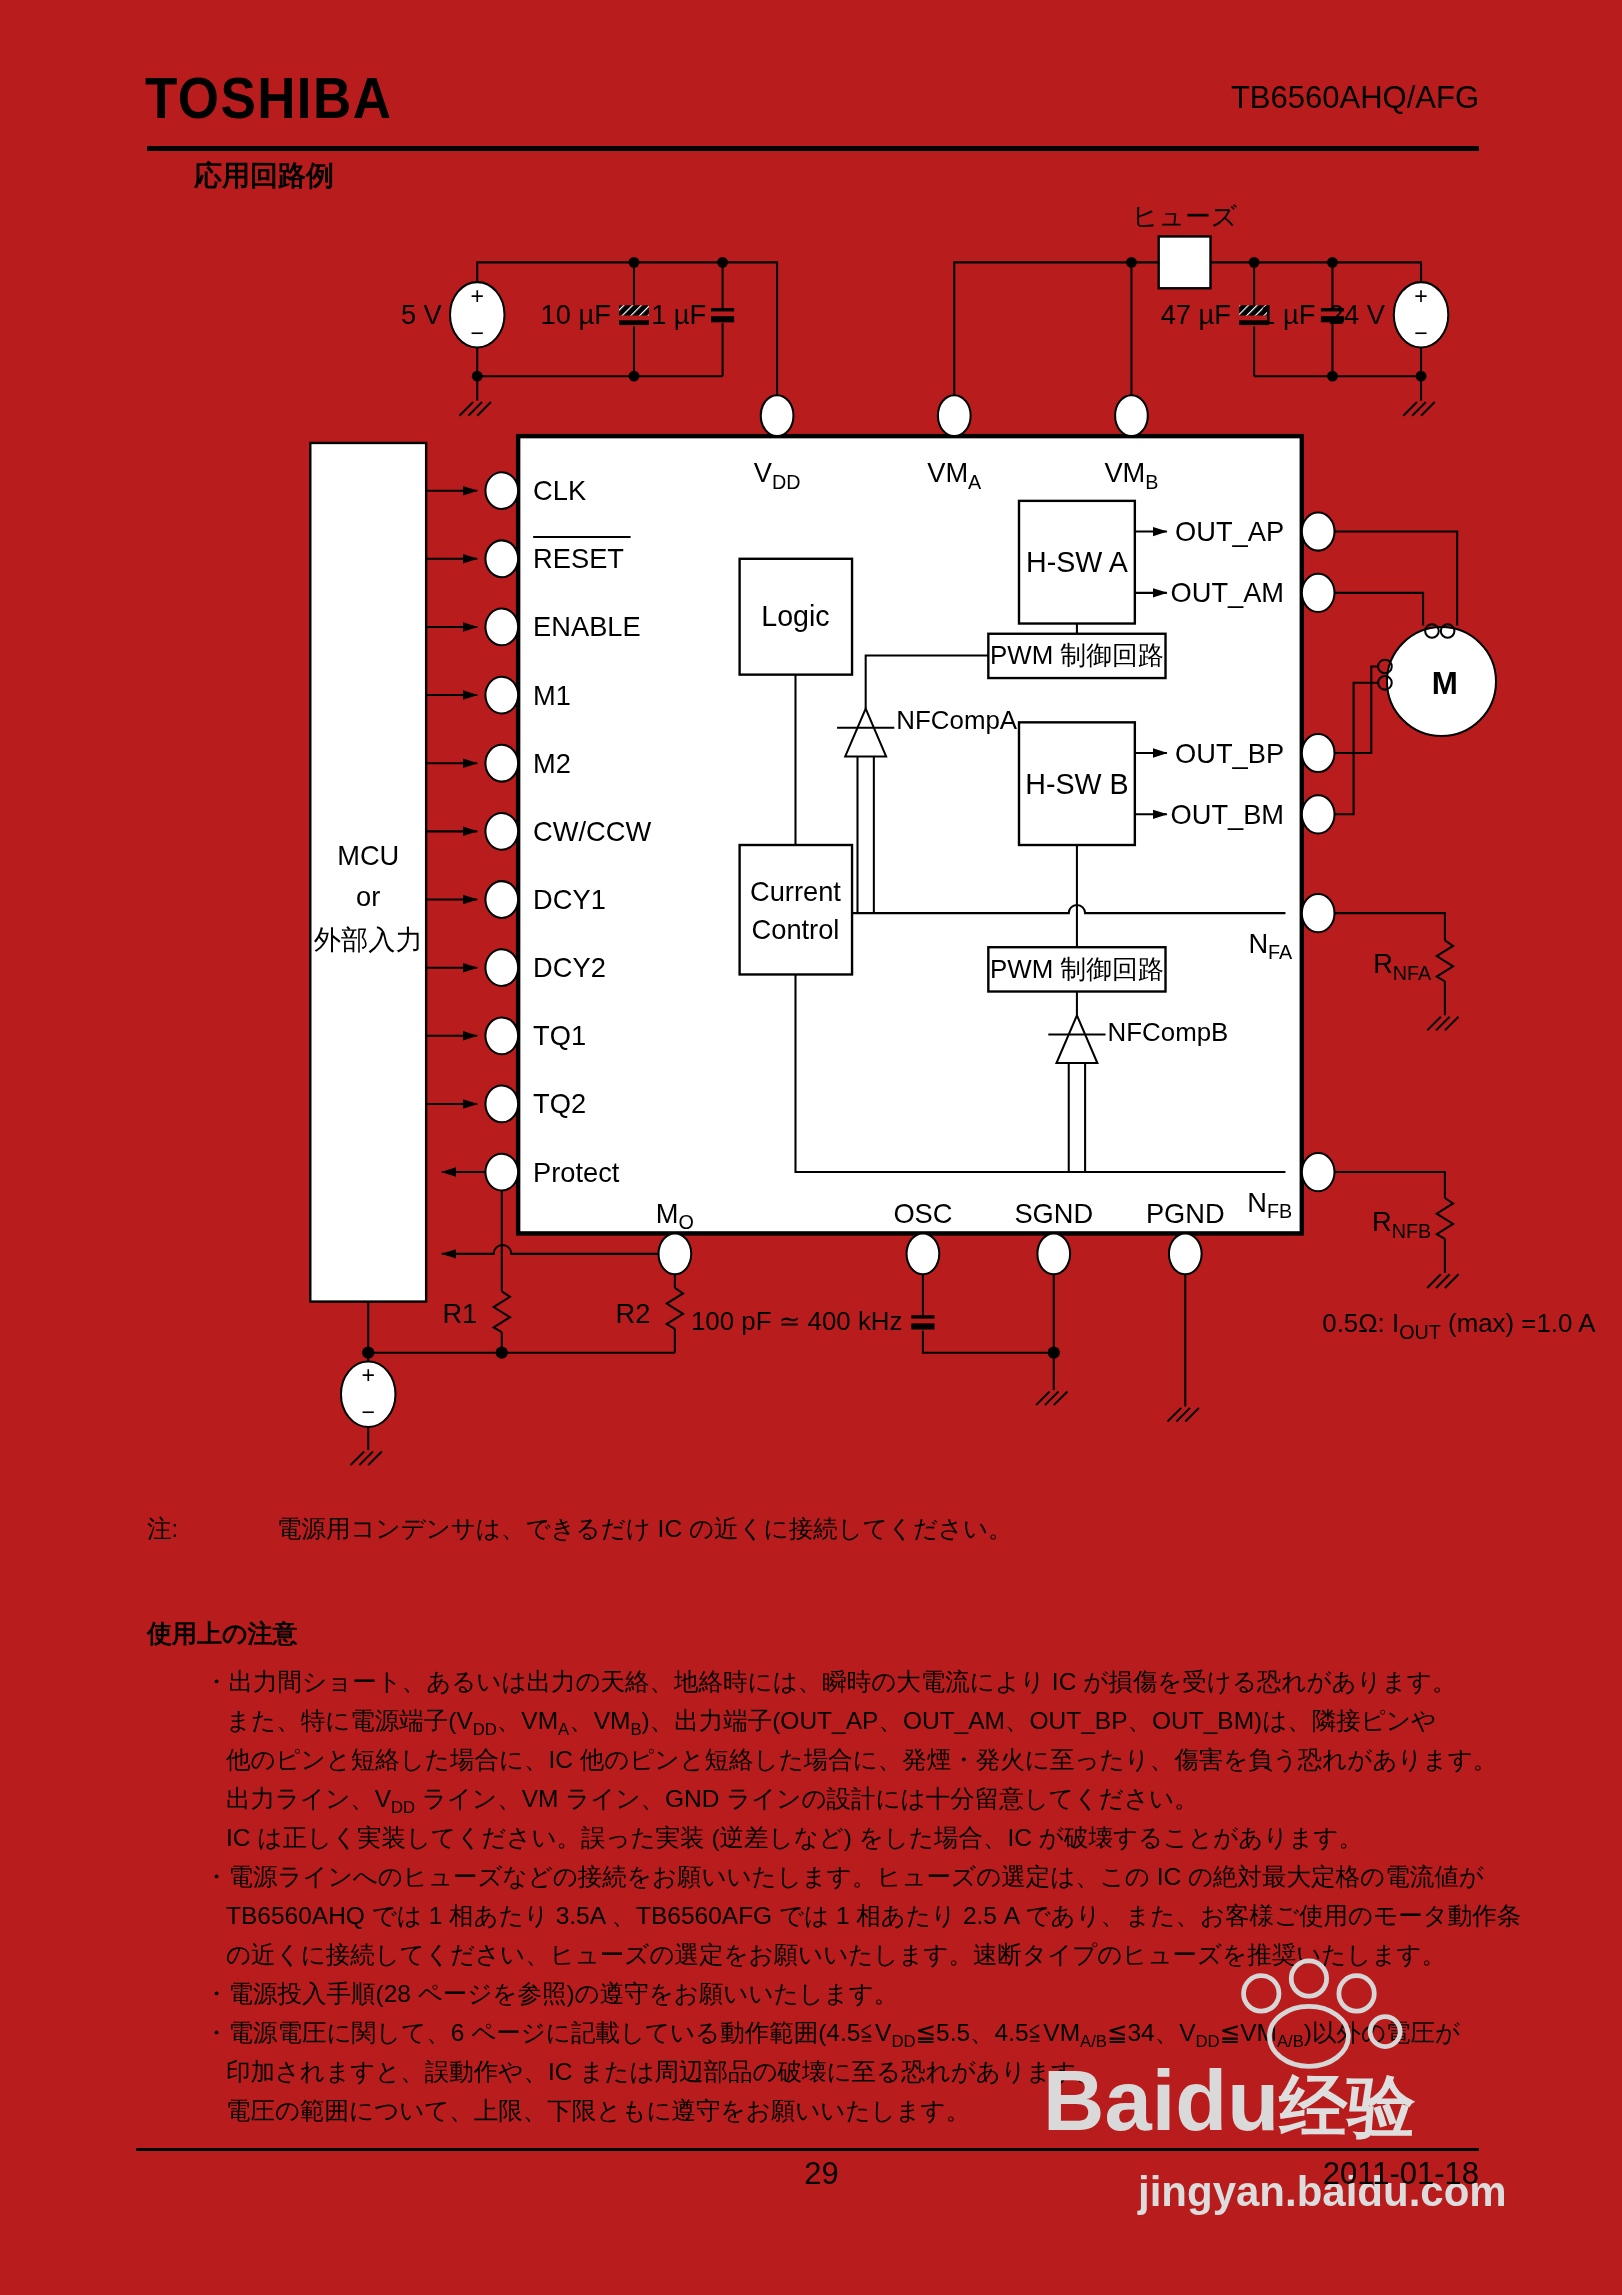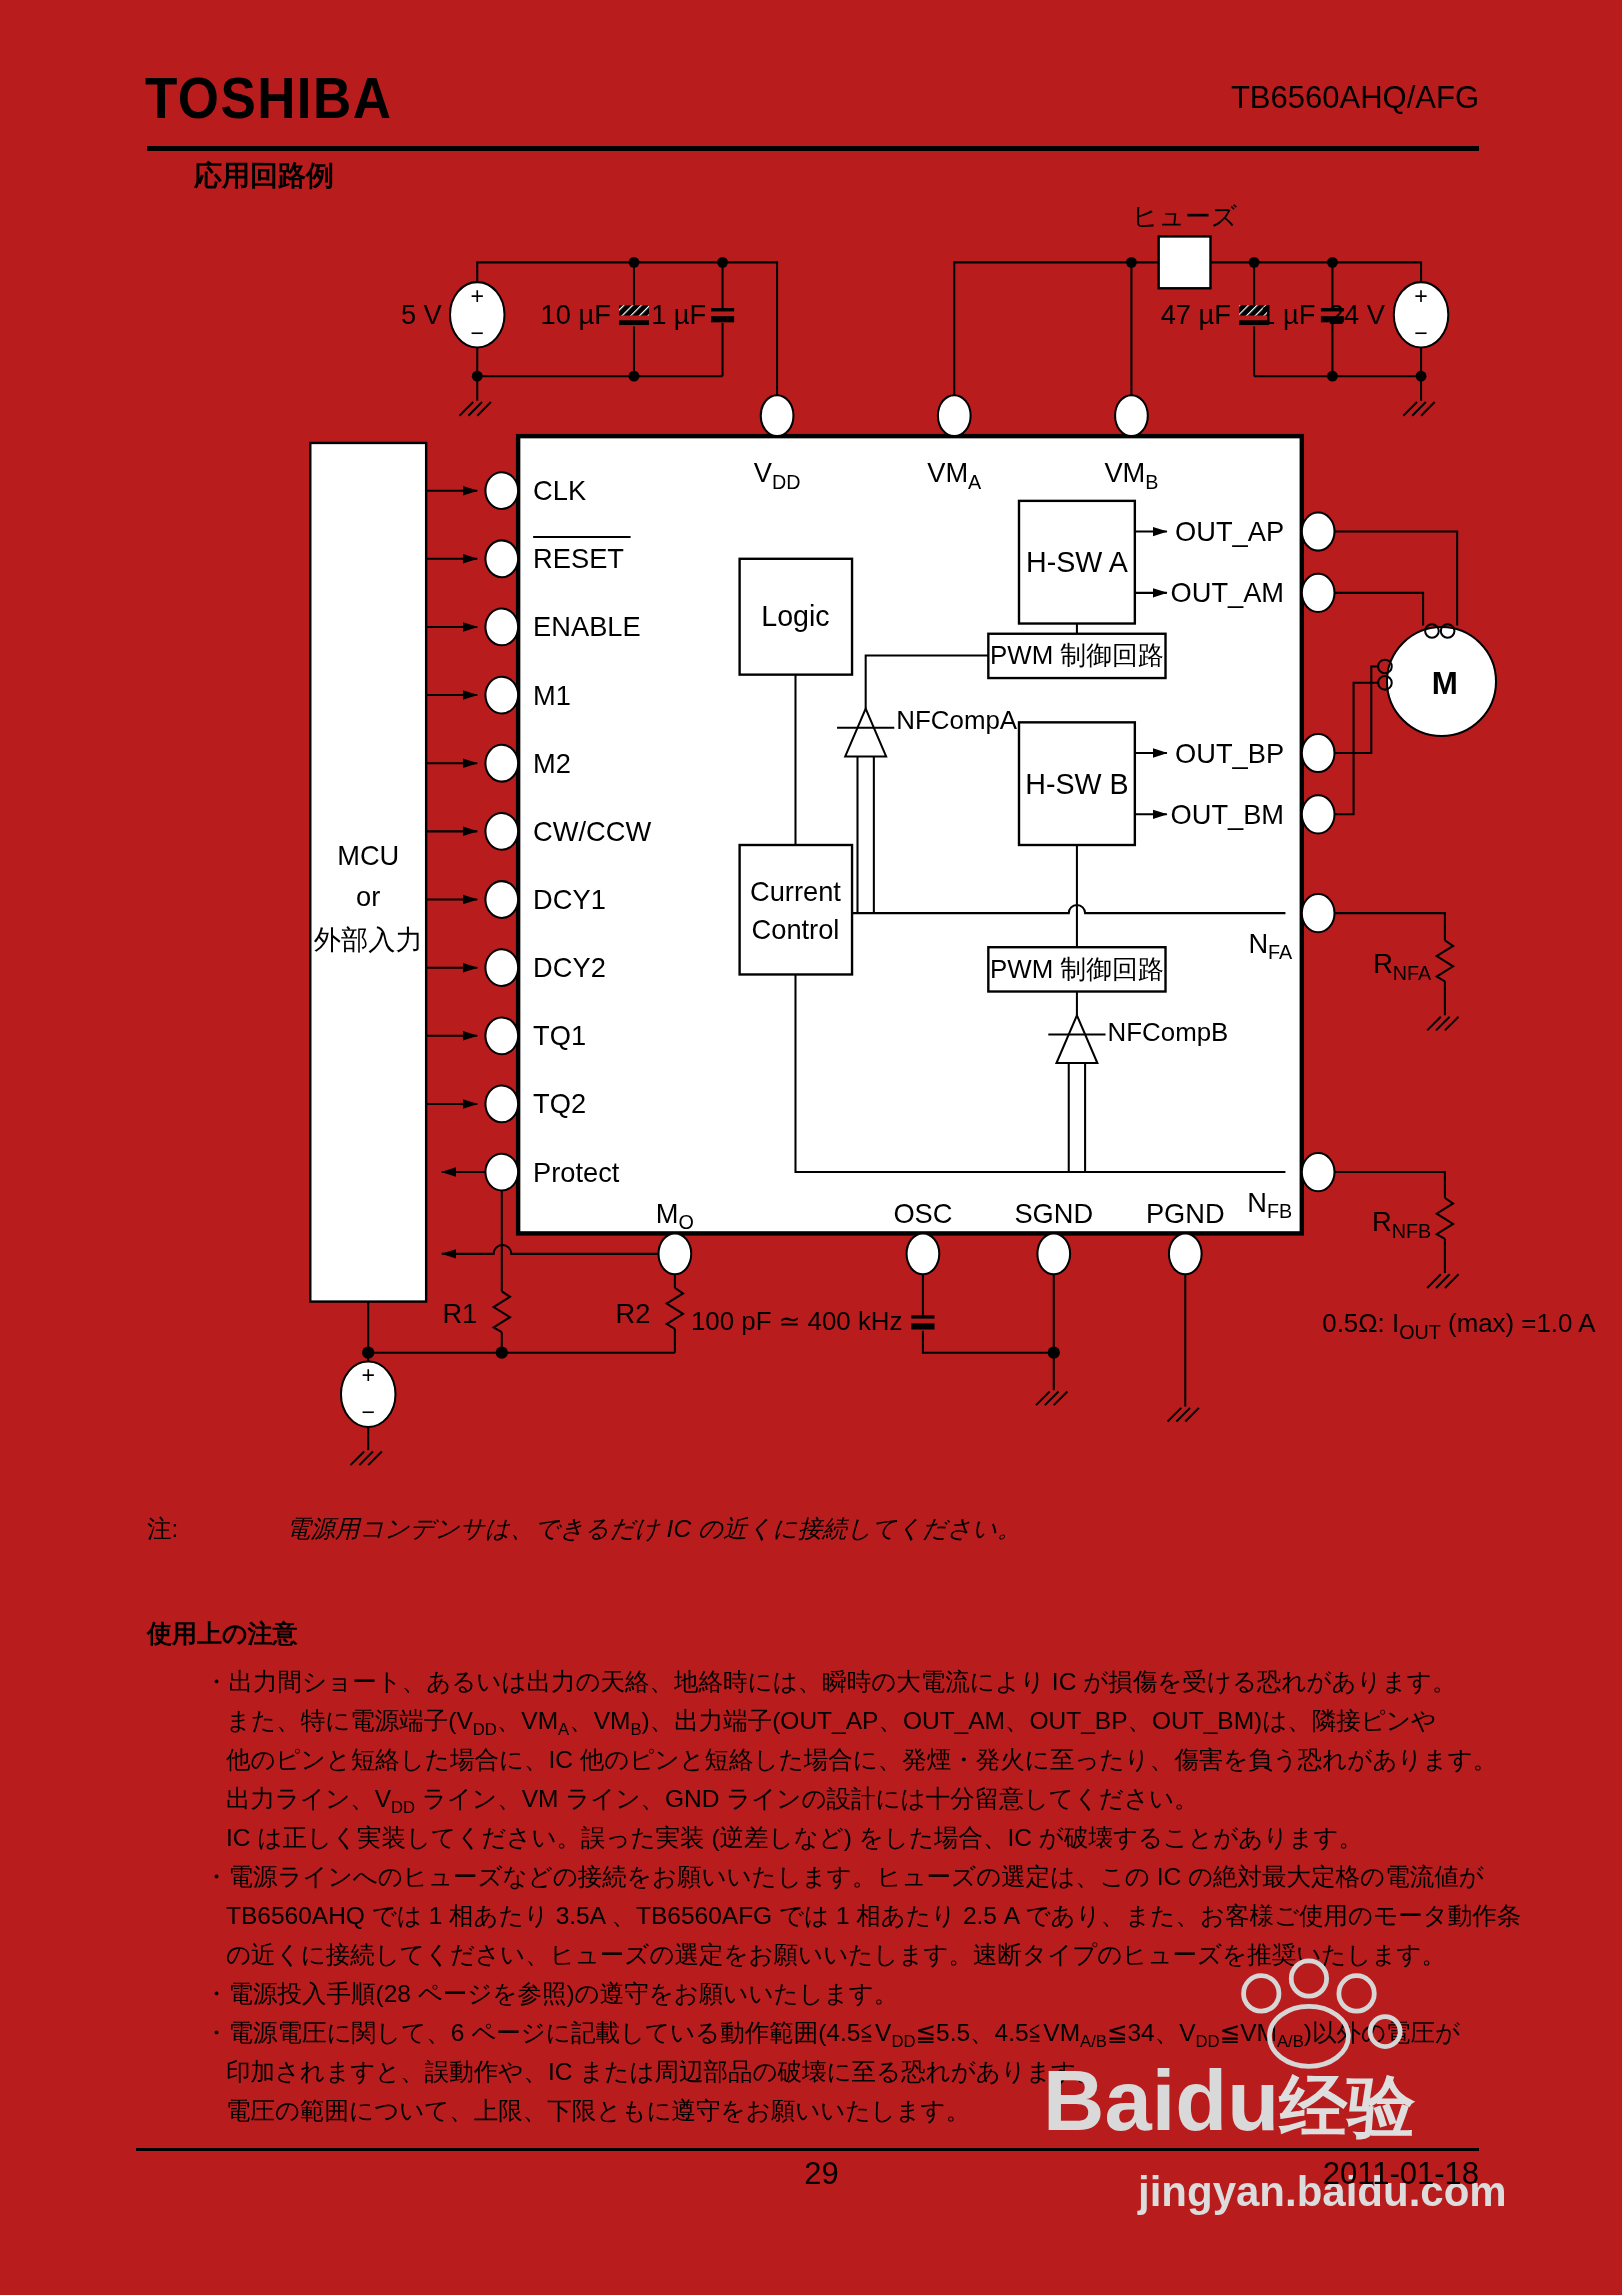--- a/index.html
+++ b/index.html
@@ -6,21 +6,21 @@
   .page{position:relative;width:1623px;height:2295px;background:#b91c1c;
         font-family:"Liberation Sans",sans-serif;color:#000;overflow:hidden;}
   .abs{position:absolute;}
   .brand{left:145px;top:65px;font-size:53px;font-weight:bold;letter-spacing:1.4px;transform:scaleY(1.08);transform-origin:left top;}
   .partno{right:144px;top:80px;font-size:31px;}
   .hrule{left:147px;top:146px;width:1332px;height:4.8px;background:#000;}
   .ptitle{left:194px;top:157px;font-size:28px;font-weight:bold;}
   .diagram{left:0;top:184px;}
   .noteline{top:1512px;left:0;width:1623px;font-size:24.5px;}
   .notelabel{position:absolute;left:147px;}
-  .notetext{position:absolute;left:286px;font-style:italic;}
+  .notetext{position:absolute;left:277px;}
   .cautions{left:147px;top:1617px;width:1397px;}
   .chead{font-size:25px;font-weight:bold;margin-bottom:12.3px;}
   .cline{font-size:24.5px;height:39px;line-height:39px;white-space:nowrap;}
   .cbullet{padding-left:57px;}
   .cwrap{padding-left:79px;}
   sub{font-size:68%;}
   .frule{left:136px;top:2148px;width:1343px;height:3.4px;background:#000;z-index:3;}
   .pageno{left:10px;top:2156px;width:1623px;text-align:center;font-size:31px;z-index:3;}
   .fdate{right:144px;top:2156px;font-size:31px;z-index:3;}
   .watermark{left:1043px;top:1951px;width:586px;height:300px;z-index:2;}

